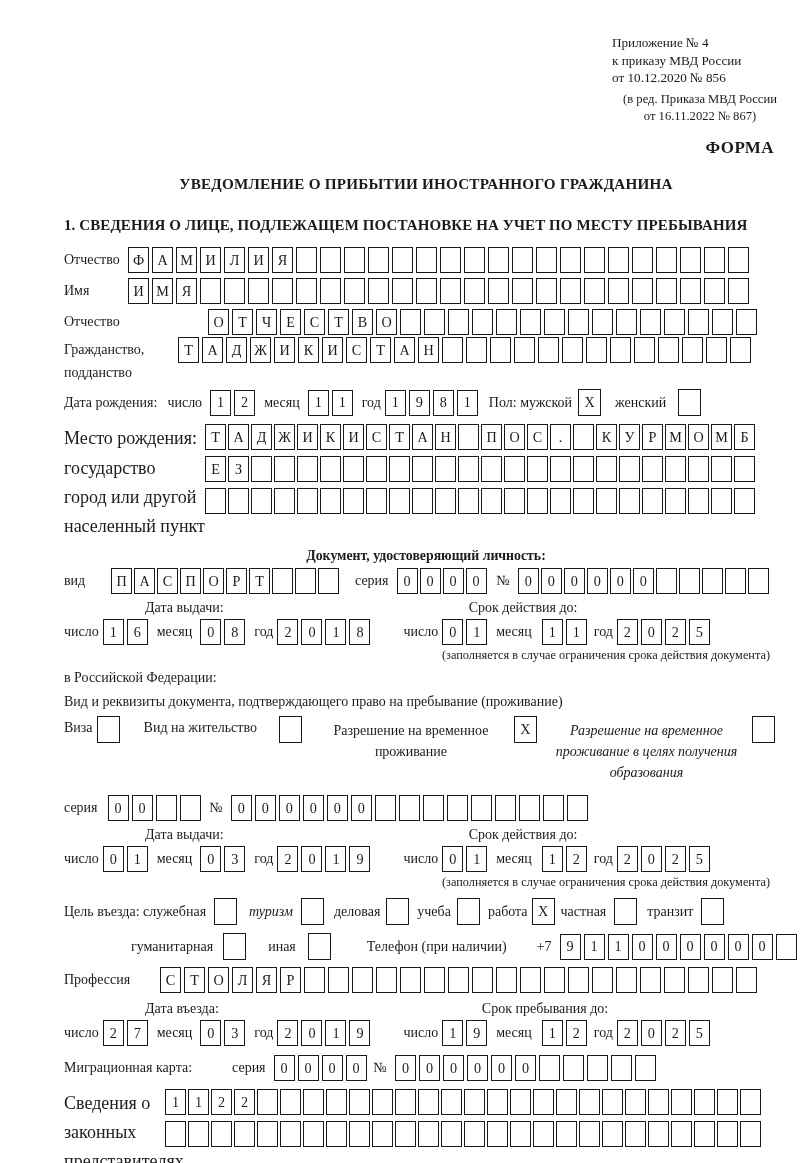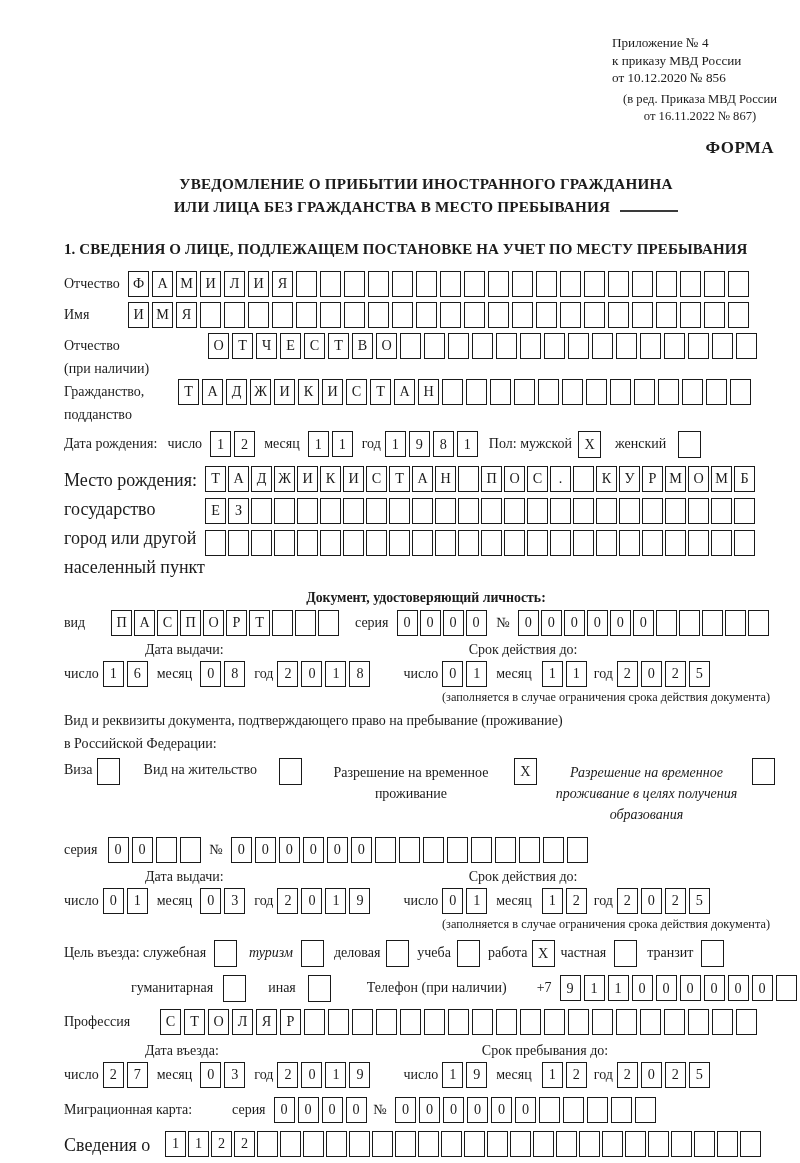--- a/index.html
+++ b/index.html
@@ -55,21 +55,20 @@
     <div>к приказу МВД России</div>
     <div>от 10.12.2020 № 856</div>
     <div class="ed ed-top">(в ред. Приказа МВД России</div>
     <div class="ed">от 16.11.2022 № 867)</div>
   </div>
 
   <div class="forma">ФОРМА</div>
 
   <div class="title">
     <div>УВЕДОМЛЕНИЕ О ПРИБЫТИИ ИНОСТРАННОГО ГРАЖДАНИНА</div>
-    <div><span>ИЛИ ЛИЦА БЕЗ ГРАЖДАНСТВА В МЕСТО ПРЕБЫВАНИЯ</span><span class="uline"></span></div>
   </div>
 
   <div class="sec">1. СВЕДЕНИЯ О ЛИЦЕ, ПОДЛЕЖАЩЕМ ПОСТАНОВКЕ НА УЧЕТ ПО МЕСТУ ПРЕБЫВАНИЯ</div>
 
   <div class="row" style="margin-top:13px;">
     <span class="lbl w-sur">Отчество</span>
     <span class="cells">
         <span class="cell">Ф</span>
         <span class="cell">А</span>
         <span class="cell">М</span>
@@ -152,21 +151,20 @@
         <span class="cell"></span>
         <span class="cell"></span>
         <span class="cell"></span>
         <span class="cell"></span>
         <span class="cell"></span>
         <span class="cell"></span>
         <span class="cell"></span>
         <span class="cell"></span>
       </span>
   </div>
-  <div class="hint">(при наличии)</div>
 
   <div class="row" style="margin-top:2px;">
     <span class="lbl w-cit">Гражданство,</span>
     <span class="cells">
         <span class="cell">Т</span>
         <span class="cell">А</span>
         <span class="cell">Д</span>
         <span class="cell">Ж</span>
         <span class="cell">И</span>
         <span class="cell">К</span>
@@ -382,22 +380,22 @@
     <span class="cells ml4">
         <span class="cell">2</span>
         <span class="cell">0</span>
         <span class="cell">2</span>
         <span class="cell">5</span>
       </span>
   </div>
 
   <div class="note-r">(заполняется в случае ограничения срока действия документа)</div>
 
+  <div style="margin-top:7px;">в Российской Федерации:</div>
   <div style="margin-top:8px;">Вид и реквизиты документа, подтверждающего право на пребывание (проживание)</div>
-  <div style="margin-top:7px;">в Российской Федерации:</div>
 
   <div class="ckrow">
     <span class="lbl" style="margin-top:4px;">Виза</span>
     <span class="cell cb ml4"></span>
     <span class="lbl ml24" style="margin-top:4px;">Вид на жительство</span>
     <span class="cell cb ml22"></span>
     <span class="ckcenter ml14" style="width:190px;margin-top:4px;">Разрешение на временное проживание</span>
     <span class="cell cb ml8">X</span>
     <span class="ckcenter ml12" style="width:195px;margin-top:4px;">Разрешение на временное проживание в целях получения образования</span>
     <span class="cell cb ml8"></span>

